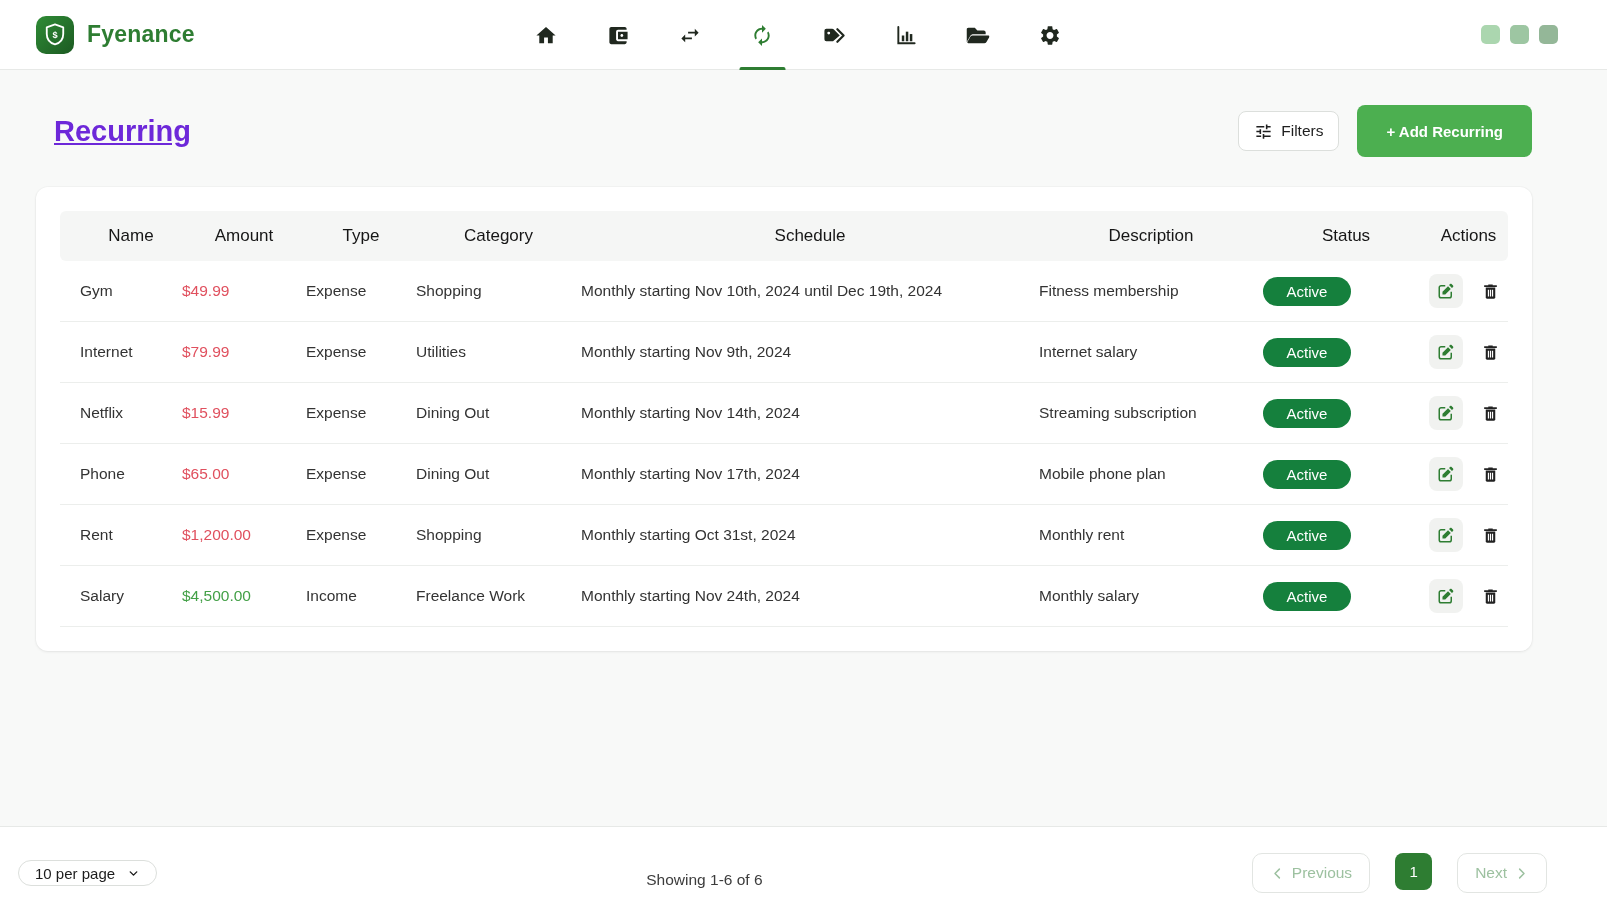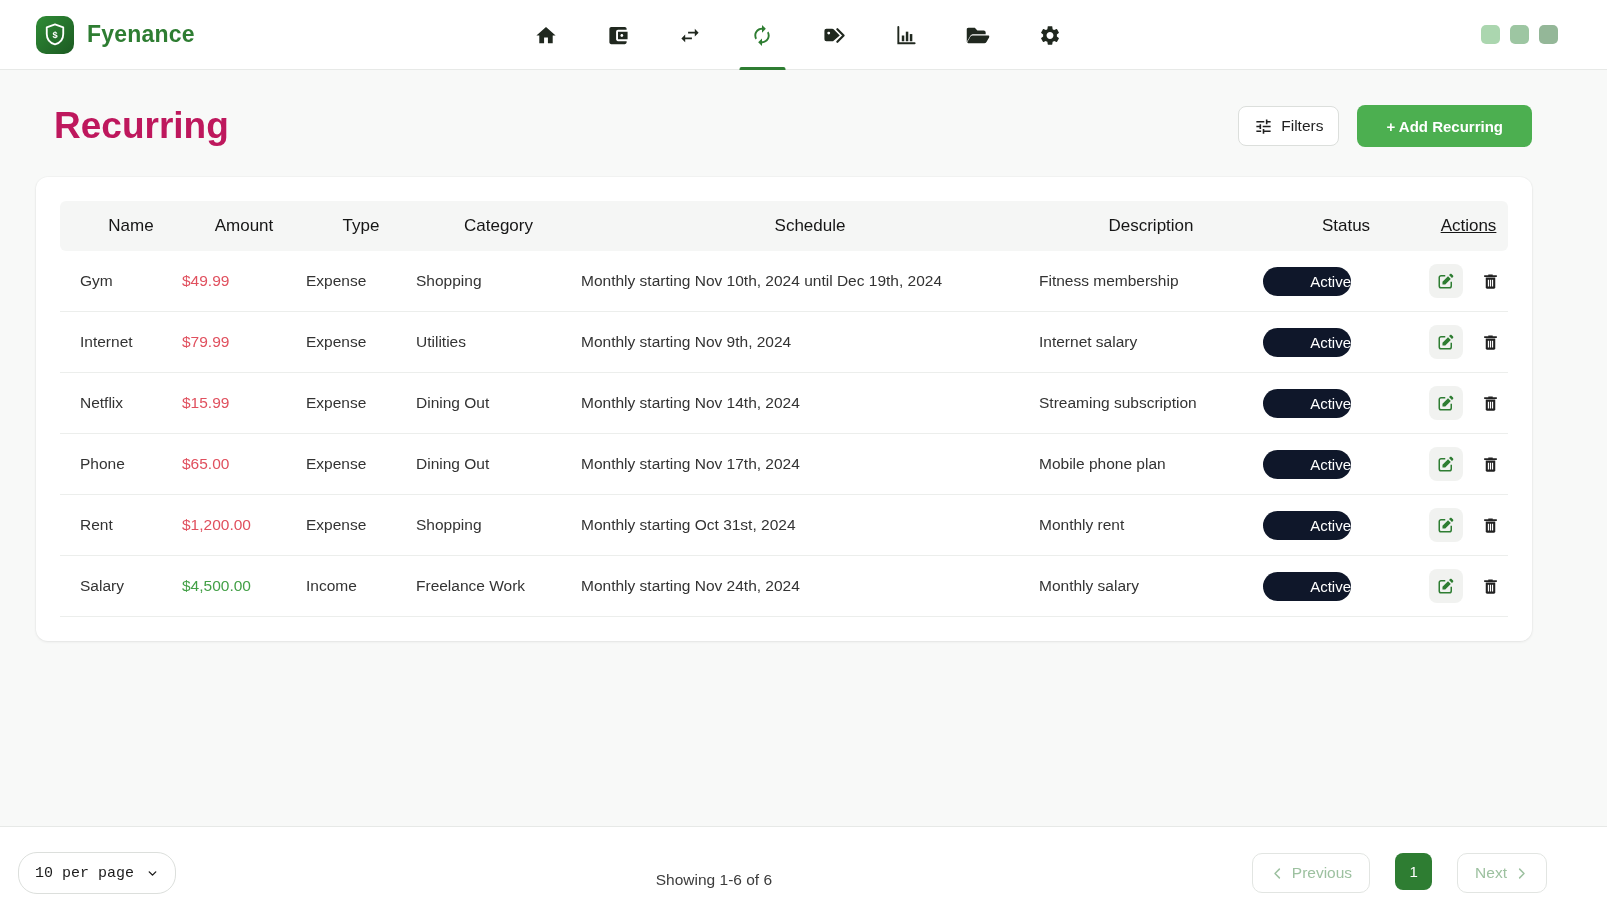--- a/index.html
+++ b/index.html
@@ -49,70 +49,70 @@
     display:flex; gap:10px;
   }
   .wc-square { width:19px; height:19px; border-radius:5px; border:none; cursor:pointer; }
 
   
   .content { flex:1; width:1496px; margin-left:36px; }
   .page-header {
     margin-top:35px;
     display:flex; align-items:center; justify-content:space-between;
   }
-  .page-title { font-size:37px; font-weight:700; color:#be185d; padding-left:18px; }
+  .page-title { font-size:29px; font-weight:700; color:#6d28d9; padding-left:18px;text-decoration:underline; }
   .toolbar { display:flex; align-items:center; gap:14px; }
   .search-input {
     width:260px; height:40px;
     border:1px solid #d9ddd9; border-radius:8px;
     padding:0 14px; font-size:15.5px; font-family:inherit;
     background:#fff; color:#333; outline:none;
   }
   .search-input::placeholder { color:#767b76; }
   .filters-btn {
     height:40px; padding:0 15px;
     background:#fff; border:1px solid #dcdfdc; border-radius:8px;
     display:flex; align-items:center; gap:8px;
     font-size:15.5px; font-family:inherit; color:#1f1f1f; cursor:pointer;
   }
   .filters-btn svg { width:19px; height:19px; }
   .add-btn {
-    height:42px; padding:0 29px; margin-left:4px;
+    height:52px; padding:0 29px; margin-left:4px;
     background:#4caf50; border:none; border-radius:8px;
     color:#fff; font-size:15px; font-weight:700; font-family:inherit; cursor:pointer;
   }
 
   
   .card {
     margin-top:30px;
     background:#fff; border-radius:12px;
     box-shadow:0 1px 3px rgba(0,0,0,.07), 0 0 0 1px rgba(0,0,0,.02);
     padding:24px;
   }
   table { width:1448px; border-collapse:collapse; table-layout:fixed; }
   col.c1{width:122px} col.c2{width:124px} col.c3{width:110px} col.c4{width:165px}
   col.c5{width:458px} col.c6{width:224px} col.c7{width:166px} col.c8{width:79px}
   thead th {
     background:#f5f6f5; text-align:center;
     font-weight:400; font-size:17px; color:#161616;
     padding:15px 0;
   }
   thead th:first-child { padding-left:20px; border-radius:6px 0 0 6px; }
-  thead th:last-child  { border-radius:0 6px 6px 0;text-decoration:underline; }
+  thead th:last-child  { border-radius:0 6px 6px 0; }
   tbody td {
     padding:13px 0; border-bottom:1px solid #eceeec;
     font-size:15.5px; color:#333; vertical-align:middle;
     white-space:nowrap; overflow:hidden;
   }
   tbody td:first-child { padding-left:20px; }
   td.expense { color:#e0505e; }
   td.income  { color:#43a047; }
   .badge {
     display:inline-block; width:88px; height:29px; line-height:29px;
-    text-align:right; background:#0f172a; color:#fff;
+    text-align:center; background:#15803d; color:#fff;
     border-radius:15px; font-size:15px;
   }
   .c-actions .cell-flex { display:flex; align-items:center; gap:13px; }
   .edit-btn {
     width:34px; height:34px; border:none; border-radius:8px;
     background:#f1f2f0; color:#2e7d32; cursor:pointer;
     display:flex; align-items:center; justify-content:center;
   }
   .edit-btn svg { width:18px; height:18px; }
   .delete-btn {
@@ -122,24 +122,24 @@
   .delete-btn svg { width:19px; height:19px; }
 
   
   .footer {
     height:93px; flex:none;
     background:#fff; border-top:1px solid #e7e9e7;
     display:flex; align-items:center; justify-content:space-between;
     padding:0 60px 0 18px;
   }
   .per-page {
-    height:42px; padding:0 16px;
+    height:26px; padding:0 16px;
     border:1px solid #dcdfdc; border-radius:19px; background:#fff;
     display:flex; align-items:center; gap:12px;
-    font-size:15px; font-family:Liberation Mono, monospace; color:#1c1c1c; cursor:pointer;
+    font-size:15px; font-family:Liberation Sans, sans-serif; color:#1c1c1c; cursor:pointer;
   }
   .per-page svg { width:13px; height:13px; }
   .showing { font-size:15.5px; color:#3c3c3c;margin-top:14px; }
   .pagination { display:flex; align-items:flex-start; gap:25px; }
   .page-btn {
     height:40px; padding:0 17px;
     background:#fff; border:1px solid #e2e5e2; border-radius:10px;
     display:flex; align-items:center; gap:7px;
     font-size:15.5px; font-family:inherit; color:#9dc1a0; cursor:pointer;
   }

